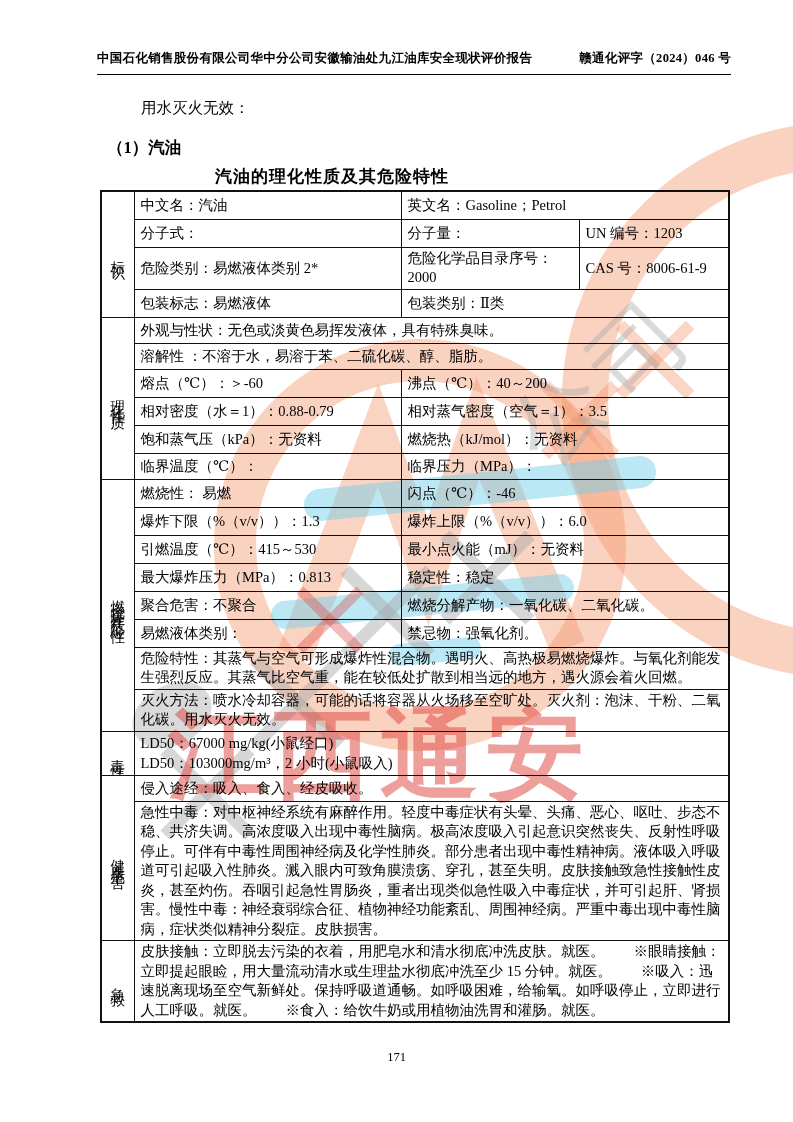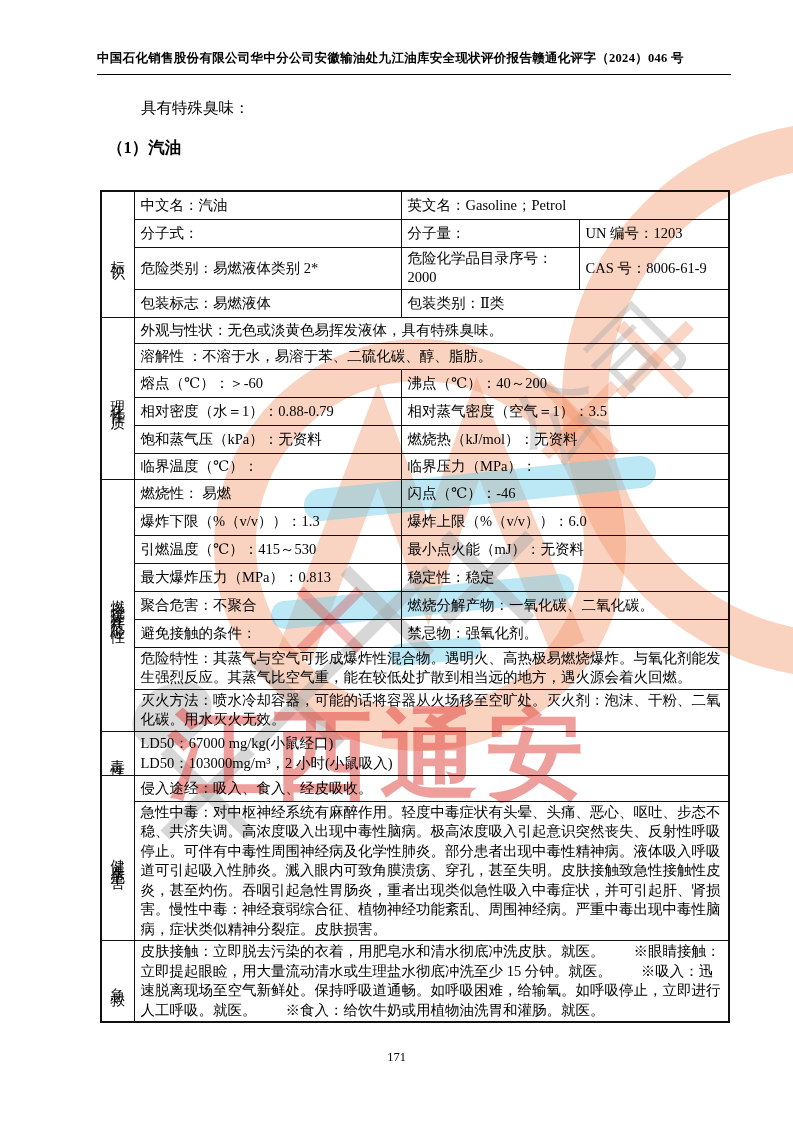--- a/index.html
+++ b/index.html
@@ -4,21 +4,21 @@
 <style>
   html,body{margin:0;padding:0;background:#e8e8e8;}
   .page{
     position:relative;width:793px;height:1122px;margin:0 auto;
     background:#ffffff;overflow:hidden;
     font-family:"Liberation Serif","DejaVu Serif",serif;
     color:#000;
   }
   
   .hdr{position:absolute;left:97px;top:50px;width:634px;display:flex;
-       justify-content:flex-start;font-size:12.5px;font-weight:bold;letter-spacing:.3px;}
+       justify-content:space-between;font-size:12.5px;font-weight:bold;letter-spacing:.3px;}
   .hdr-rule{position:absolute;left:97px;top:74px;width:634px;border-top:1.5px solid #000;}
   
   .subtitle{position:absolute;left:141px;top:98px;font-size:15.5px;}
   .item-heading{position:absolute;left:107px;top:137px;font-size:16.5px;font-weight:bold;}
   .tbl-title{position:absolute;left:215px;top:165px;font-size:17px;font-weight:bold;letter-spacing:1px;}
   
   table.msds{position:absolute;left:100px;top:190px;width:628px;
       border-collapse:collapse;table-layout:fixed;
       font-size:14.5px;line-height:1.25;}
   table.msds{border:2px solid #111;}
@@ -43,22 +43,23 @@
 <body>
 
 <div class="page">
 
   <div class="hdr">
     <span>中国石化销售股份有限公司华中分公司安徽输油处九江油库安全现状评价报告</span>
     <span>赣通化评字（2024）046 号</span>
   </div>
   <div class="hdr-rule"></div>
 
-  <div class="subtitle">具有特殊臭味：</div>
+  <div class="subtitle">用水灭火无效：</div>
   <div class="item-heading">（1）汽油</div>
+  <div class="tbl-title">汽油的理化性质及其危险特性</div>
 
   <table class="msds">
     <colgroup>
         <col style="width:33px">
         <col style="width:267px">
         <col style="width:178px">
         <col style="width:150px">
       </colgroup>
 
     <tbody>
@@ -127,21 +128,21 @@
     </tr>
     <tr class="h28">
       <td>最大爆炸压力（MPa）：0.813</td>
       <td colspan="2">稳定性：稳定</td>
     </tr>
     <tr class="h28">
       <td>聚合危害：不聚合</td>
       <td colspan="2">燃烧分解产物：一氧化碳、二氧化碳。</td>
     </tr>
     <tr class="h28">
-      <td>避免接触的条件：</td>
+      <td>易燃液体类别：</td>
       <td colspan="2">禁忌物：强氧化剂。</td>
     </tr>
     <tr class="h40">
       <td colspan="3" class="para">危险特性：其蒸气与空气可形成爆炸性混合物。遇明火、高热极易燃烧爆炸。与氧化剂能发生强烈反应。其蒸气比空气重，能在较低处扩散到相当远的地方，遇火源会着火回燃。</td>
     </tr>
     <tr class="h40">
       <td colspan="3" class="para">灭火方法：喷水冷却容器，可能的话将容器从火场移至空旷处。灭火剂：泡沫、干粉、二氧化碳。用水灭火无效。</td>
     </tr>
 
     <tr class="h44">

